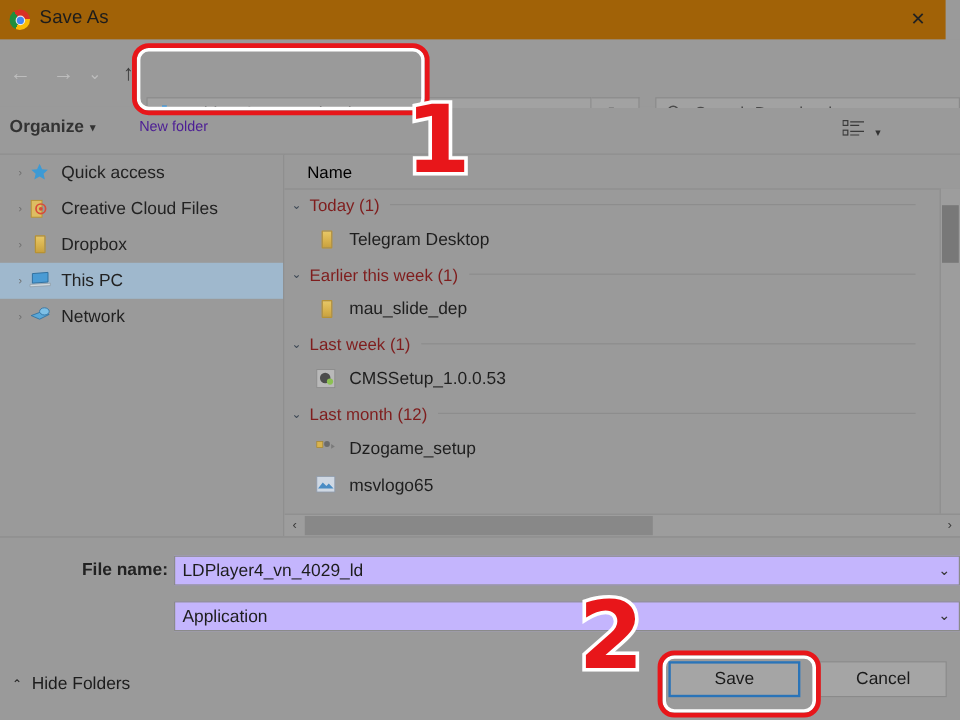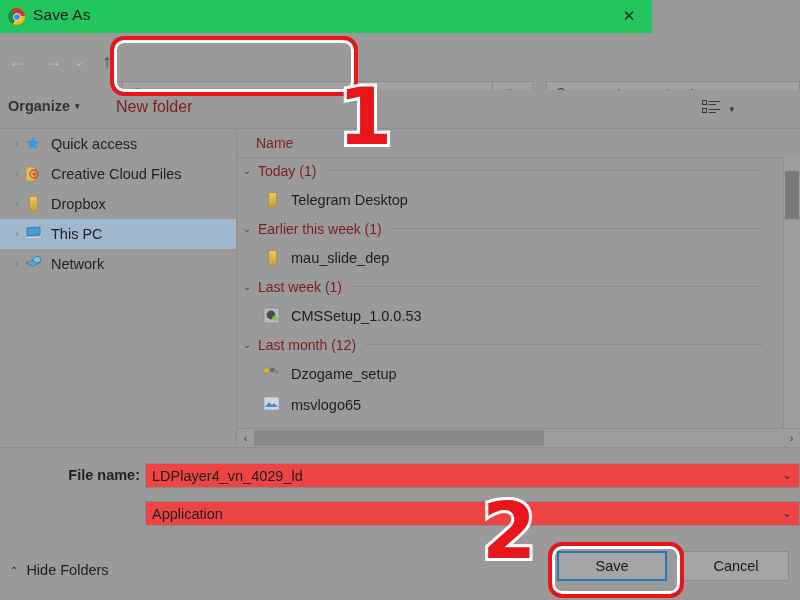--- a/index.html
+++ b/index.html
@@ -11,22 +11,22 @@
   }
   #root {
     position: relative;
     width: 800px; height: 600px;
     background: #9a9a9a;
     color: #2b2b2b;
   }
 
   
   #titlebar {
-    position: absolute; left: 0; top: 0; width: 652px; height: 33px;
-    background: #22c55e;
+    position: absolute; left: 0; top: 0; width: 788px; height: 33px;
+    background: #a16207;
     display: flex; align-items: center;
   }
   #chrome-icon {
     position: absolute; left: 8px; top: 8px;
     width: 17px; height: 17px; border-radius: 50%;
     background:
       conic-gradient(from -35deg,
         #d93025 0deg 120deg,
         #fbbc05 120deg 240deg,
         #1e8e3e 240deg 360deg);
@@ -103,21 +103,21 @@
   #toolbar {
     position: absolute; left: 0; top: 90px; width: 800px; height: 38px;
     background: #9a9a9a; border-bottom: 1px solid #8d8d8d;
   }
   #organize-button {
     position: absolute; left: 8px; top: 8px; font-size: 14.5px; color: #333;
     cursor: pointer; display: flex; align-items: center; gap: 5px; font-weight: bold;
   }
   .caret-down { font-size: 9px; color: #333; }
   #newfolder-button {
-    position: absolute; left: 116px; top: 8px; font-size: 16px; color: #7f1d1d; cursor: pointer;
+    position: absolute; left: 116px; top: 8px; font-size: 12px; color: #4c1d95; cursor: pointer;
   }
   #viewmode-button {
     position: absolute; right: 66px; top: 9px; display: flex; align-items: center; gap: 8px;
     cursor: pointer;
   }
   #help-button {
     position: absolute; right: 16px; top: 98px; width: 21px; height: 21px; border-radius: 50%;
     background: #1f5f9e; color: #fff; font-size: 14px; font-weight: bold;
     display: flex; align-items: center; justify-content: center; cursor: pointer;
   }
@@ -141,21 +141,21 @@
 
   #filelist {
     position: absolute; left: 237px; top: 129px; right: 0; height: 318px;
     background: #9a9a9a; overflow: hidden;
   }
   #col-header {
     position: absolute; left: 0; top: 0; width: 100%; height: 28px;
     border-bottom: 1px solid #8d8d8d;
     display: flex; align-items: center;
   }
-  #col-name { margin-left: 19px; font-size: 14px; color: #7f1d1d; }
+  #col-name { margin-left: 19px; font-size: 14px; color: #000000; }
 
   .group-header {
     display: flex; align-items: center; height: 27px; padding-left: 6px;
   }
   .group-chevron { font-size: 10px; color: #3f4a57; width: 15px; }
   .group-label { font-size: 14px; color: #7f1d1d; white-space: nowrap; }
   .group-rule { flex: 1; height: 1px; background: #8d8d8d; margin-left: 9px; margin-right: 20px; }
 
   .file-row {
     display: flex; align-items: center; height: 31px; padding-left: 26px; cursor: pointer;
@@ -196,21 +196,21 @@
     position: absolute; left: 0; top: 447px; width: 800px; height: 153px;
     background: #9a9a9a; border-top: 1px solid #8d8d8d;
   }
   .form-label {
     position: absolute; font-size: 14.5px; color: #222; text-align: right; width: 130px;
   }
   #label-filename { left: 10px; top: 467px; font-weight: bold; }
   #label-filetype { left: 10px; top: 499px; }
   .form-input {
     position: absolute; left: 145px; width: 655px; height: 25px;
-    background: #ef4444; border: 1px solid #8a8a8a; box-sizing: border-box;
+    background: #c4b5fd; border: 1px solid #8a8a8a; box-sizing: border-box;
     display: flex; align-items: center; padding-left: 6px;
     font-size: 14.5px; color: #1d1d1d;
   }
   #input-filename { top: 463px; }
   #input-filetype { top: 501px; }
   .input-caret {
     position: absolute; right: 7px; top: 4px; font-size: 12px; color: #333;
   }
   #hidefolders-button {
     position: absolute; left: 10px; top: 562px; font-size: 14.5px; color: #1d1d1d;

